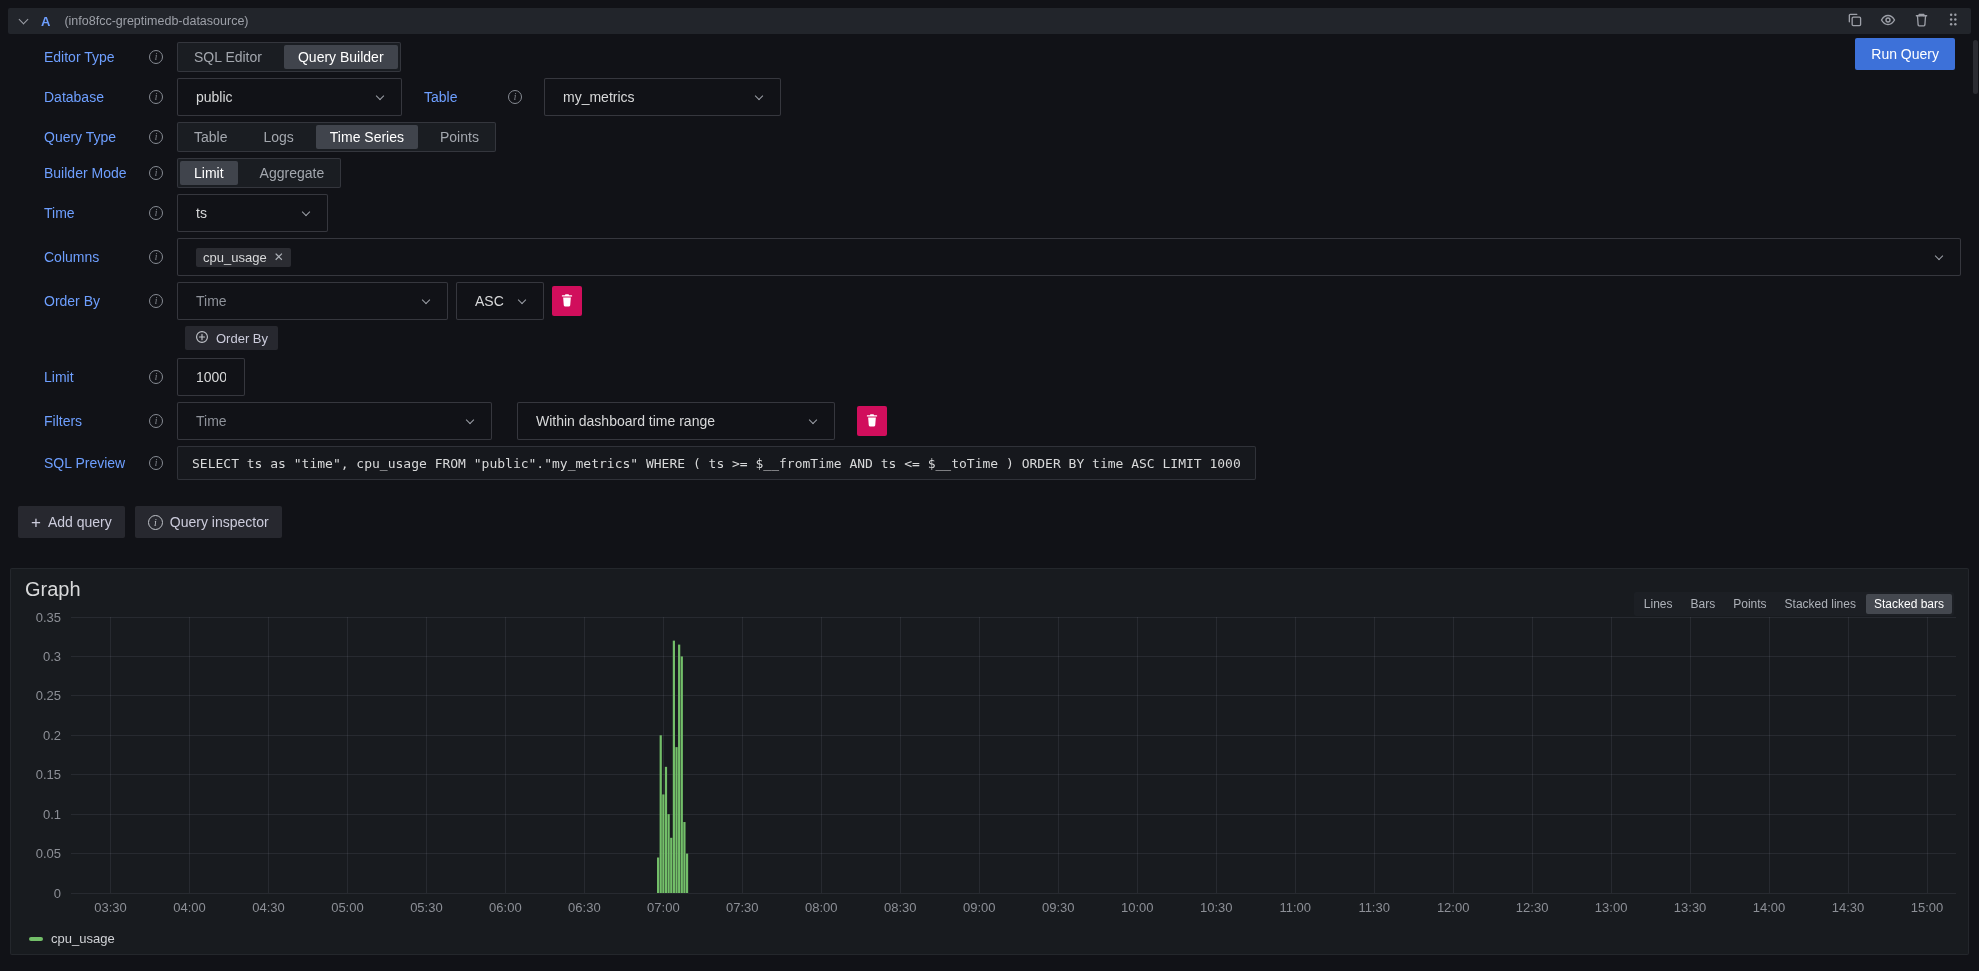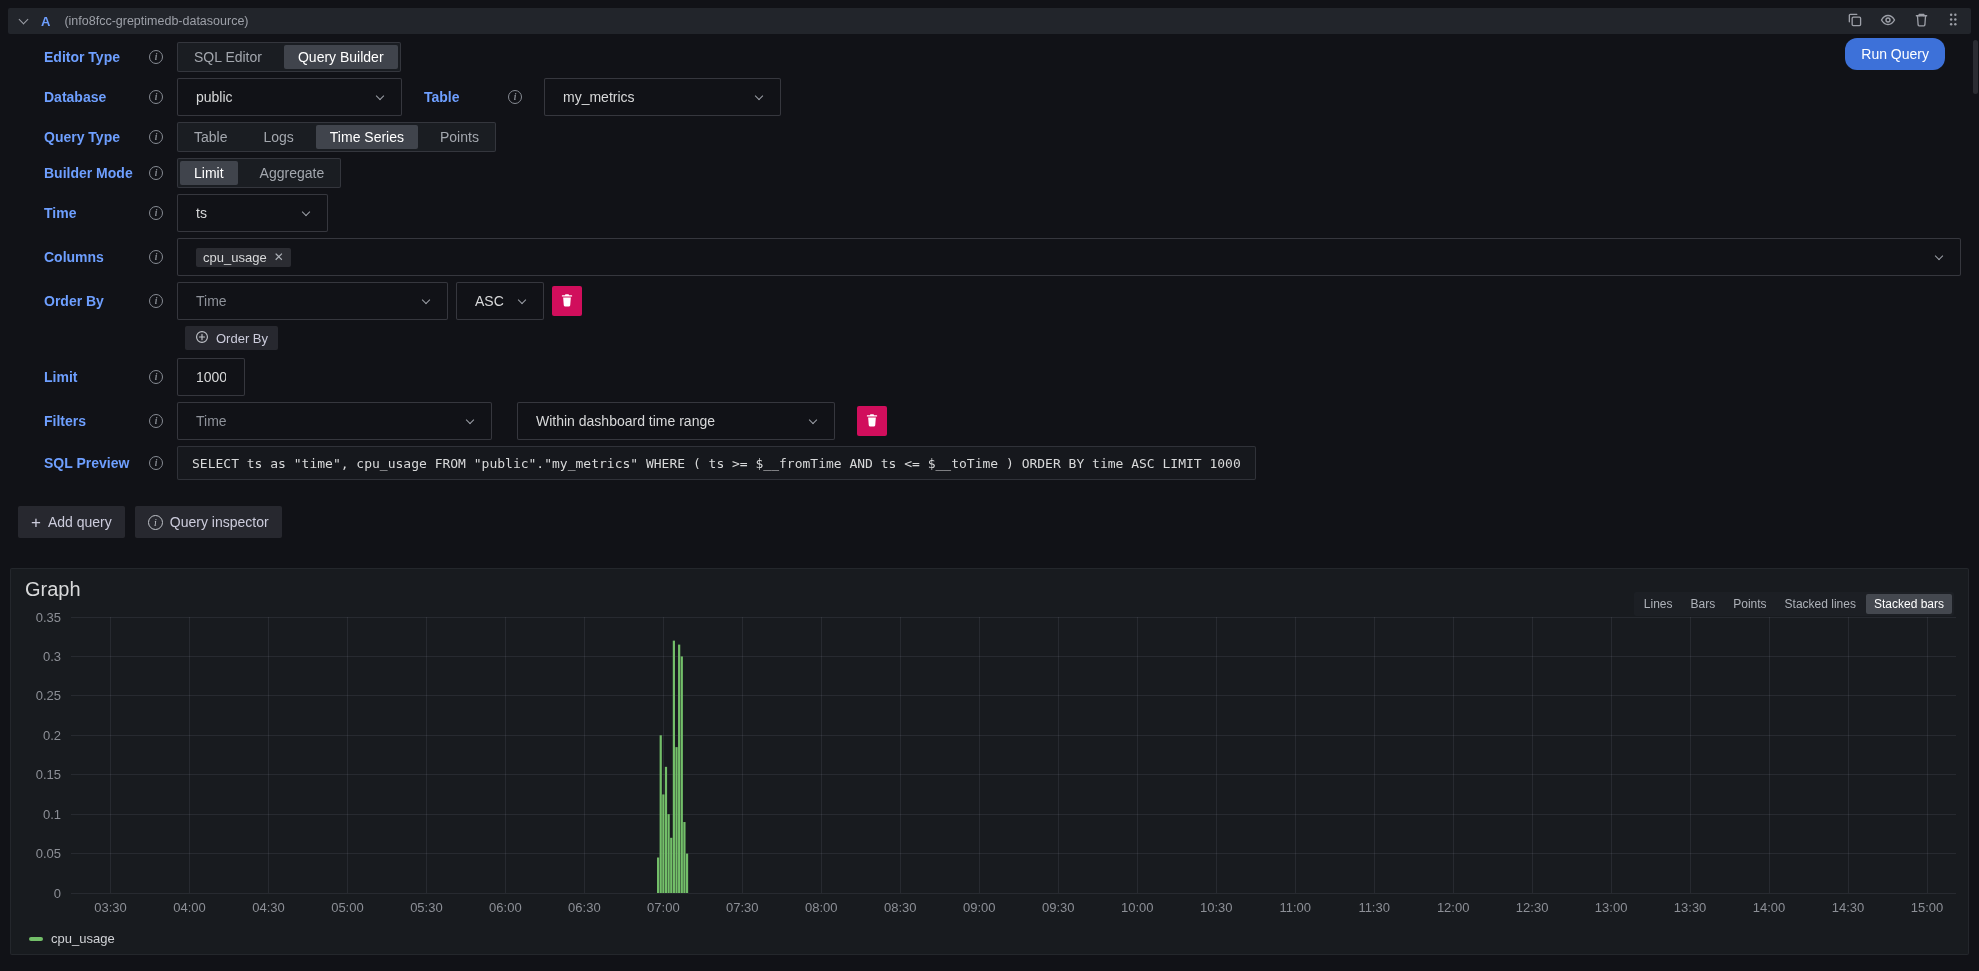--- a/index.html
+++ b/index.html
@@ -26,21 +26,21 @@
   .ref-id { color: #6e9fff; font-size: 13px; font-weight: 600; }
   .ds-name { color: #9da0a8; font-size: 12.5px; }
   .qe-header-right { display: flex; align-items: center; gap: 18px; }
   .icon-btn { display: inline-flex; align-items: center; justify-content: center; cursor: pointer; background: none; border: none; }
 
   .qe-body { position: relative; padding: 8px 10px 4px 36px; }
 
   .row { display: flex; align-items: center; margin-bottom: 6px; }
   .row-label {
     width: 133px; flex-shrink: 0; display: flex; align-items: center; justify-content: space-between;
-    padding-right: 14px; font-size: 14px; color: #6e9fff; font-weight: 700;
+    padding-right: 14px; font-size: 14px; color: #6e9fff; font-weight: 400;
   }
   .row-label.inline { width: 112px; margin-left: 14px; }
   .info-icon {
     width: 14px; height: 14px; border: 1px solid #878b93; border-radius: 50%;
     color: #878b93; display: inline-flex; align-items: center; justify-content: center;
     font-size: 9.5px; font-family: "Liberation Serif", serif; font-style: italic; flex-shrink: 0;
   }
   .info-icon::after { content: "i"; }
   .row-field { display: flex; align-items: center; flex: 1; gap: 8px; }
 
@@ -70,22 +70,22 @@
     display: inline-flex; align-items: center; gap: 7px; background: rgba(204,204,220,0.14);
     border-radius: 2px; padding: 2px 7px; font-size: 13px; color: #d8d9da;
   }
   .tag .x { color: #aeb2b9; font-size: 12px; cursor: pointer; line-height: 1; }
 
   .btn-danger {
     width: 30px; height: 30px; background: #d10e5c; border: none; border-radius: 2px;
     display: inline-flex; align-items: center; justify-content: center; cursor: pointer; flex-shrink: 0;
   }
   .btn-primary {
-    position: absolute; top: 4px; right: 26px; height: 32px; padding: 0 16px;
-    background: #3d71d9; color: #fff; border: none; border-radius: 12px;
+    position: absolute; top: 4px; right: 16px; height: 32px; padding: 0 16px;
+    background: #3d71d9; color: #fff; border: none; border-radius: 2px;
     font-size: 14px; font-weight: 500; cursor: pointer; font-family: inherit;
   }
   .btn-sec {
     display: inline-flex; align-items: center; gap: 7px; height: 24px; padding: 0 10px;
     background: rgba(204,204,220,0.12); border: none; border-radius: 2px;
     color: #ccccdc; font-size: 13px; cursor: pointer; font-family: inherit;
   }
   .btn-sec.lg { height: 32px; font-size: 14px; padding: 0 13px; }
   .plus-icon::before { content: "+"; font-size: 17px; line-height: 1; color: #ccccdc; }
 

